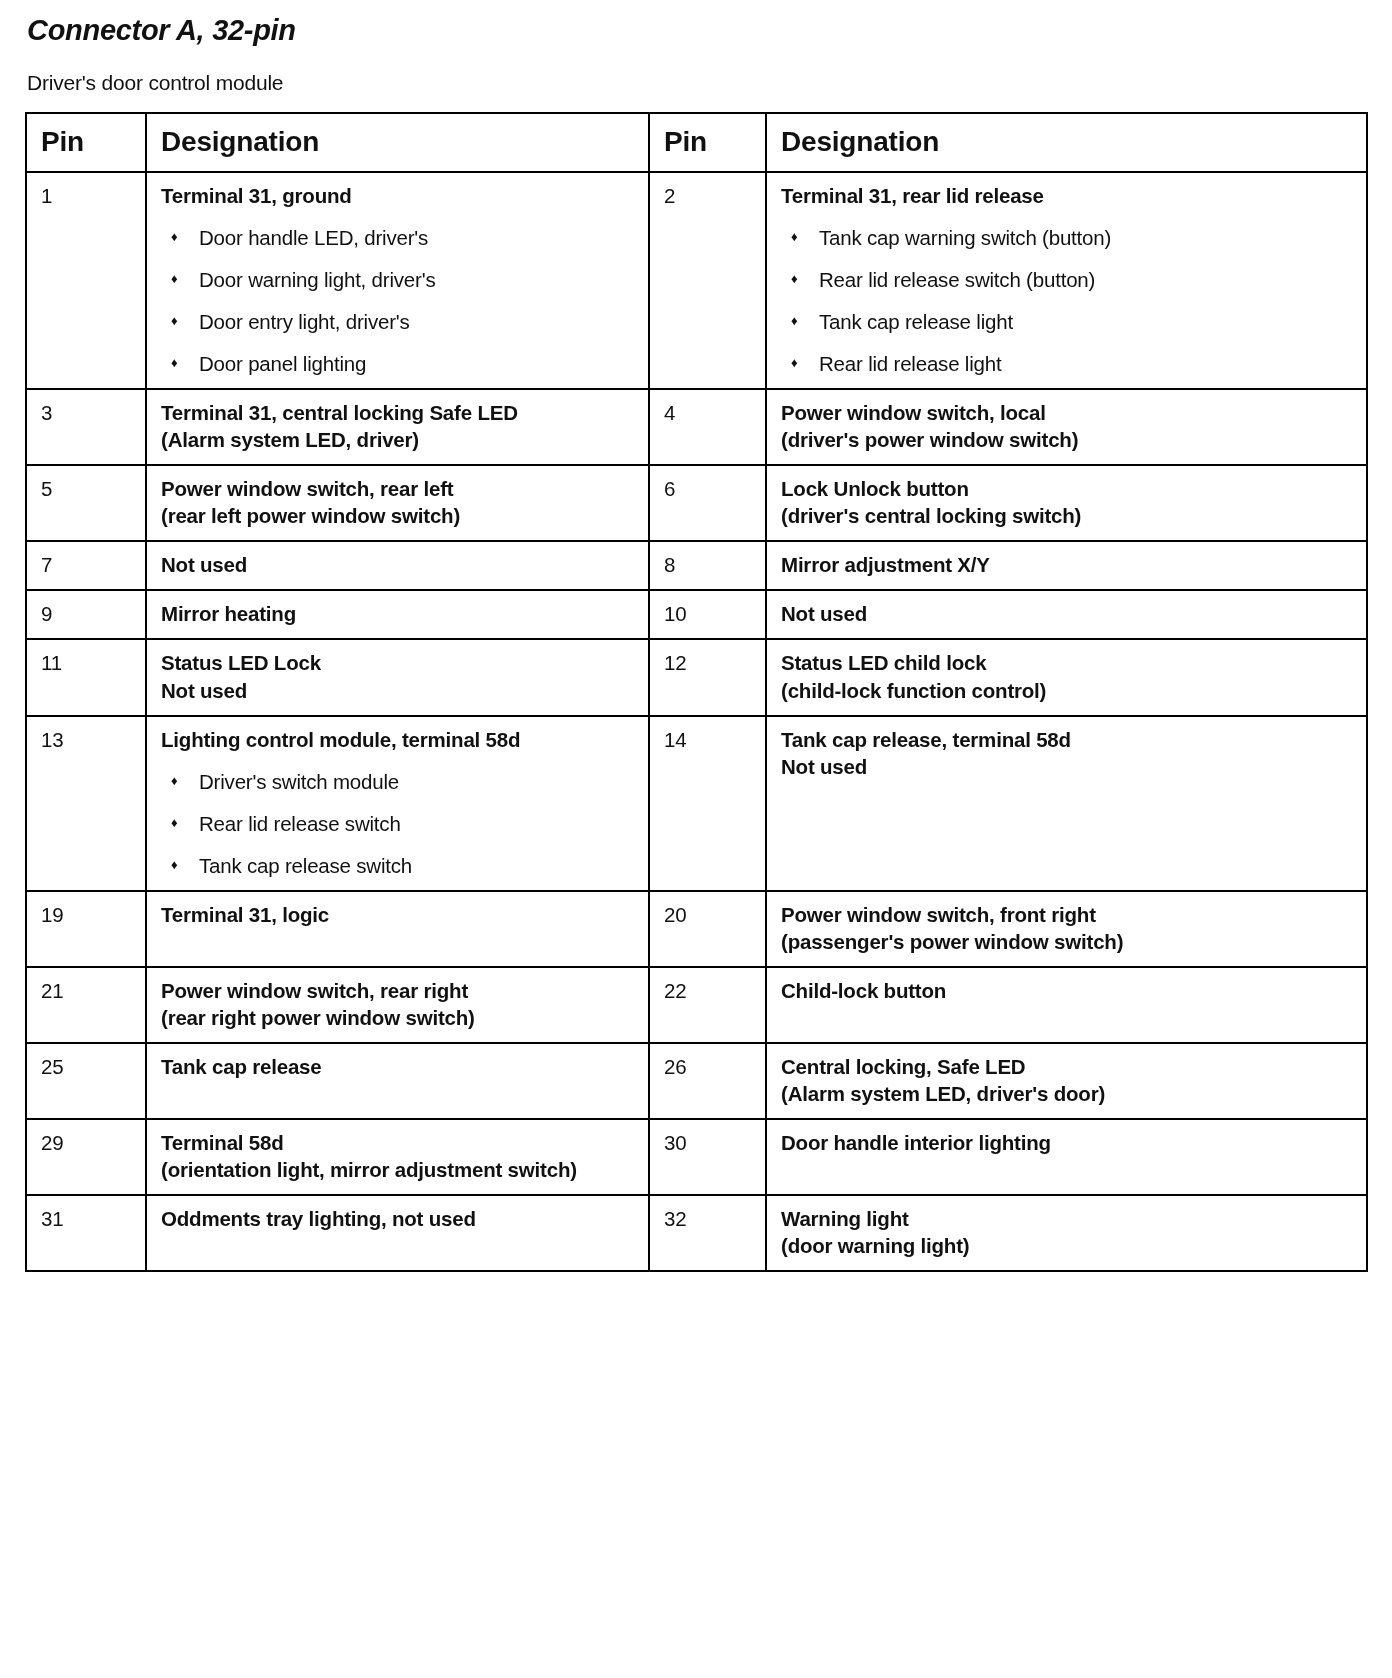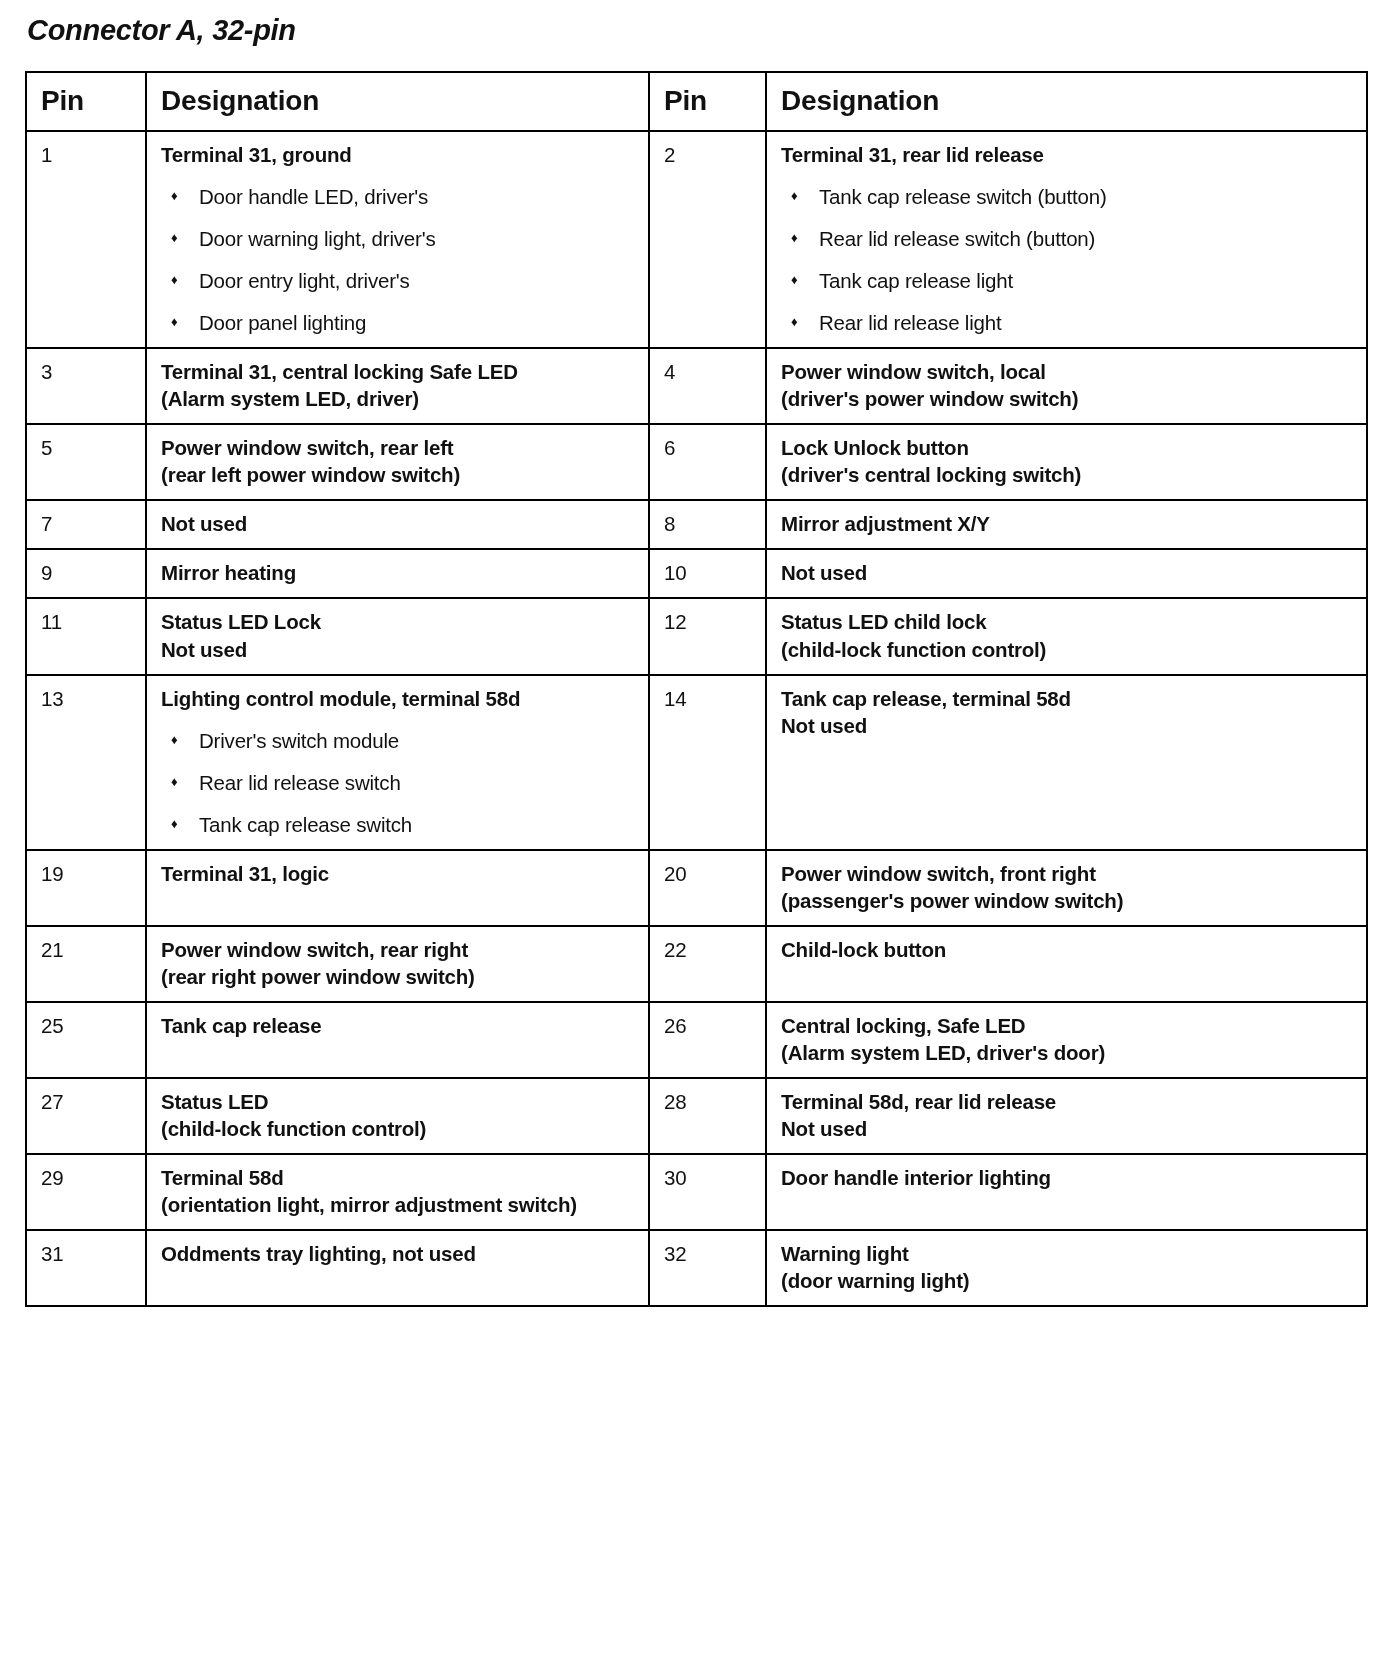--- a/index.html
+++ b/index.html
@@ -67,20 +67,21 @@
   }
   td.desig-cell .bullet-label {
     flex: 1 1 auto;
   }
 </style>
 </head>
 <body>
 
 <main>
   <h1 class="page-title">Connector A, 32-pin</h1>
+  <p class="page-subtitle">Driver's door control module</p>
 
   <table class="pin-table">
     <colgroup>
       <col style="width:120px">
       <col style="width:503px">
       <col style="width:117px">
       <col>
     </colgroup>
     <thead>
       <tr>
@@ -110,21 +111,21 @@
             <div class="bullet">
               <span class="bullet-icon">♦</span>
               <span class="bullet-label">Door panel lighting</span>
             </div>
           </td>
           <td class="pin-cell">2</td>
           <td class="desig-cell">
             <div class="line">Terminal 31, rear lid release</div>
             <div class="bullet">
               <span class="bullet-icon">♦</span>
-              <span class="bullet-label">Tank cap release switch (button)</span>
+              <span class="bullet-label">Tank cap warning switch (button)</span>
             </div>
             <div class="bullet">
               <span class="bullet-icon">♦</span>
               <span class="bullet-label">Rear lid release switch (button)</span>
             </div>
             <div class="bullet">
               <span class="bullet-icon">♦</span>
               <span class="bullet-label">Tank cap release light</span>
             </div>
             <div class="bullet">
@@ -236,32 +237,20 @@
         </tr>
         <tr>
           <td class="pin-cell">25</td>
           <td class="desig-cell">
             <div class="line">Tank cap release</div>
           </td>
           <td class="pin-cell">26</td>
           <td class="desig-cell">
             <div class="line">Central locking, Safe LED</div>
             <div class="line">(Alarm system LED, driver's door)</div>
-          </td>
-        </tr>
-        <tr>
-          <td class="pin-cell">27</td>
-          <td class="desig-cell">
-            <div class="line">Status LED</div>
-            <div class="line">(child-lock function control)</div>
-          </td>
-          <td class="pin-cell">28</td>
-          <td class="desig-cell">
-            <div class="line">Terminal 58d, rear lid release</div>
-            <div class="line">Not used</div>
           </td>
         </tr>
         <tr>
           <td class="pin-cell">29</td>
           <td class="desig-cell">
             <div class="line">Terminal 58d</div>
             <div class="line">(orientation light, mirror adjustment switch)</div>
           </td>
           <td class="pin-cell">30</td>
           <td class="desig-cell">

